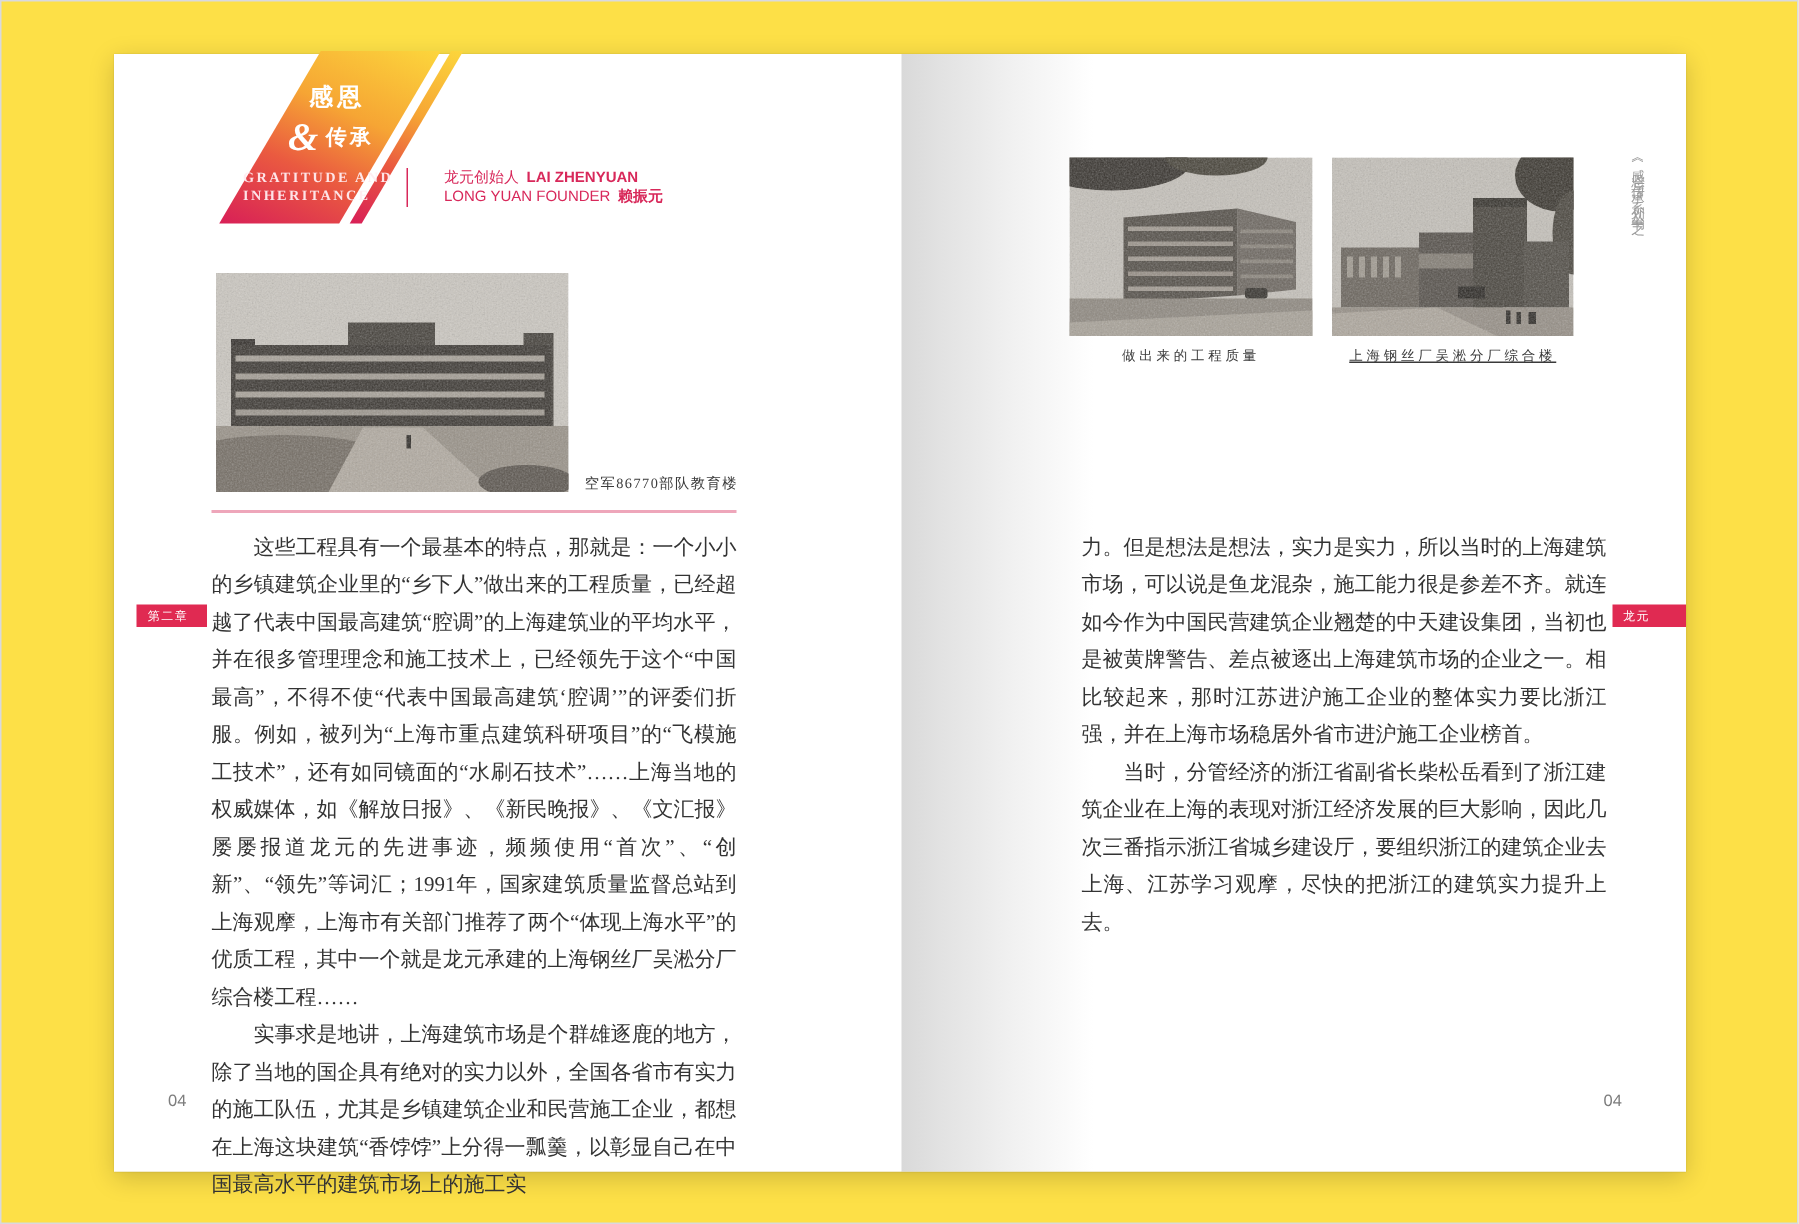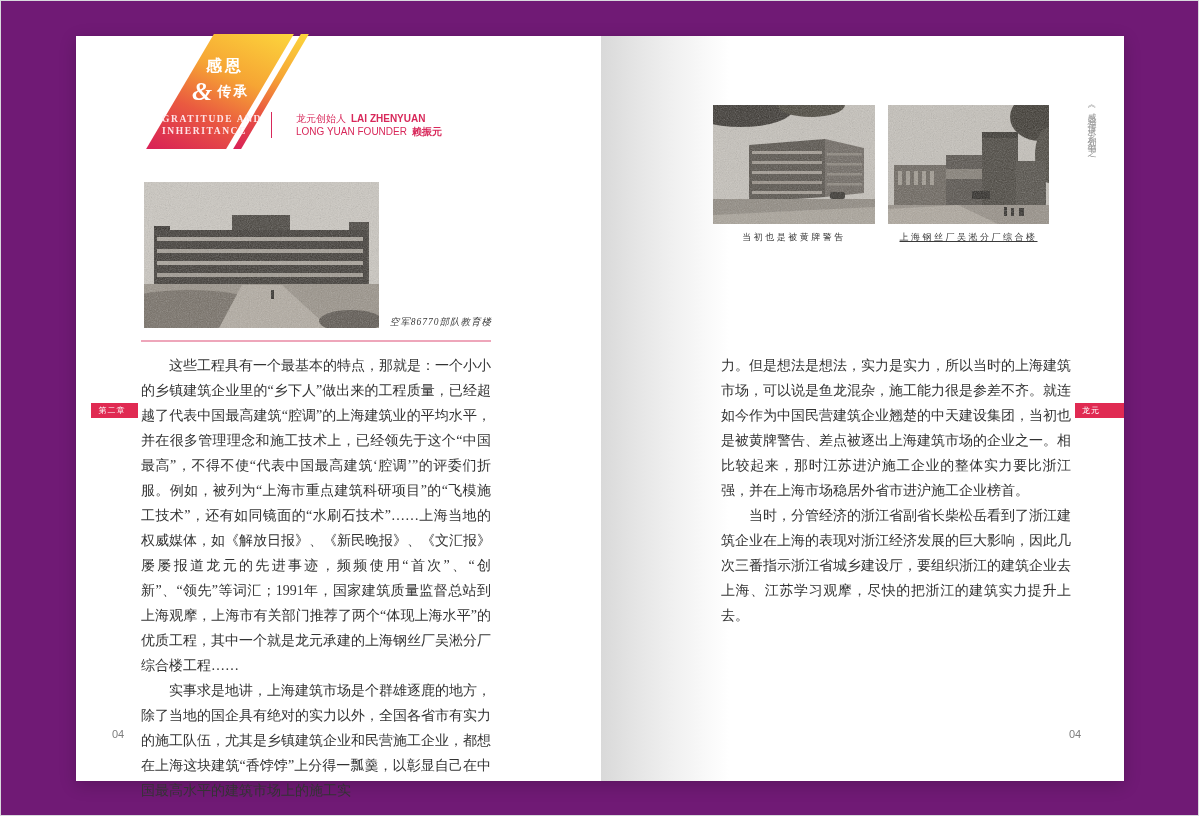--- a/index.html
+++ b/index.html
@@ -1,21 +1,21 @@
 <!DOCTYPE html>
 <html><head>
 <meta charset="utf-8">
 <style>
   html,body{margin:0;padding:0;}
   body{
     width:1199px;height:816px;overflow:hidden;
     background:#e8e8ea;
     font-family:"Liberation Serif","DejaVu Serif",serif;
   }
-  .canvas{position:relative;width:1199px;height:816px;background:#701a75;box-sizing:border-box;border:1px solid #d9d9de;}
+  .canvas{position:relative;width:1199px;height:816px;background:#fde047;box-sizing:border-box;border:1px solid #d9d9de;}
   .spread{
     position:absolute;left:75px;top:35px;width:1048px;height:745px;background:#fff;
     box-shadow:0 4px 16px rgba(0,0,0,.18), 0 0 1px rgba(0,0,0,.15);
   }
   .page{position:absolute;top:0;height:745px;}
   .page-left{left:0;width:525px;background:#fff;}
   .page-right{
     left:525px;width:523px;
     background:linear-gradient(to right,#d9d9d9 0px,#e2e2e2 26px,#efefef 68px,#ffffff 128px);
   }
@@ -38,21 +38,21 @@
     color:#d8285a;font-family:"Liberation Sans","DejaVu Sans",sans-serif;font-size:10px;line-height:13px;white-space:nowrap;}
   .founder b{margin-left:5px;}
 
   
   figure{margin:0;padding:0;position:absolute;}
   figure svg{display:block;width:100%;height:100%;}
   .photo-a{left:68px;top:146px;width:235px;height:146px;}
   .photo-b{left:112px;top:69px;width:162px;height:119px;}
   .photo-c{left:287px;top:69px;width:161px;height:119px;}
   .caption{position:absolute;font-size:9.5px;color:#3a3a3a;letter-spacing:1px;}
-  .caption-a{left:240px;top:280px;width:176px;text-align:right;font-style:italic;}
+  .caption-a{left:240px;top:280px;width:176px;text-align:right;}
   .caption-b{left:112px;top:195px;width:162px;text-align:center;letter-spacing:2.5px;font-size:9px;}
   .caption-c{left:280px;top:195px;width:175px;text-align:center;letter-spacing:2.5px;font-size:9px;text-decoration:underline;}
   .pink-rule{position:absolute;left:65px;top:304px;width:350px;height:2px;background:#eea6ba;}
 
   
   .textcol{position:absolute;top:317px;width:350px;font-size:14px;line-height:25px;color:#333;
     text-align:justify;text-justify:inter-ideograph;}
   .textcol-left{left:65px;}
   .textcol-right{left:120px;}
   .textcol p{margin:0;}
@@ -156,21 +156,21 @@
           <rect x="39" y="56" width="70" height="3" fill="#9c958c"></rect>
           <rect x="39" y="66" width="70" height="3" fill="#a29b92"></rect>
           <rect x="39" y="76" width="70" height="3" fill="#978f86"></rect>
           <rect x="39" y="86" width="70" height="3" fill="#a29b92"></rect>
           <rect x="0" y="94" width="162" height="25" fill="#8f8980"></rect>
           <polygon points="0,110 162,102 162,119 0,119" fill="#a9a399"></polygon>
           <rect x="117" y="87" width="15" height="7" rx="2" fill="#35322d"></rect>
           <rect width="162" height="119" filter="url(#gB)" opacity="0.4"></rect>
         </svg>
       </figure>
-      <div class="caption caption-b">当初也是被黄牌警告</div>
+      <div class="caption caption-b">做出来的工程质量</div>
 
       <figure class="photo-c">
         <svg viewBox="0 0 161 119" preserveAspectRatio="none" aria-hidden="true">
           <defs>
             <filter id="gC">
                 <feTurbulence type="fractalNoise" baseFrequency="0.9" numOctaves="2" seed="11" stitchTiles="stitch"></feTurbulence>
                 <feColorMatrix type="saturate" values="0"></feColorMatrix>
               </filter>
           </defs>
           <rect width="161" height="119" fill="#c5c1ba"></rect>

